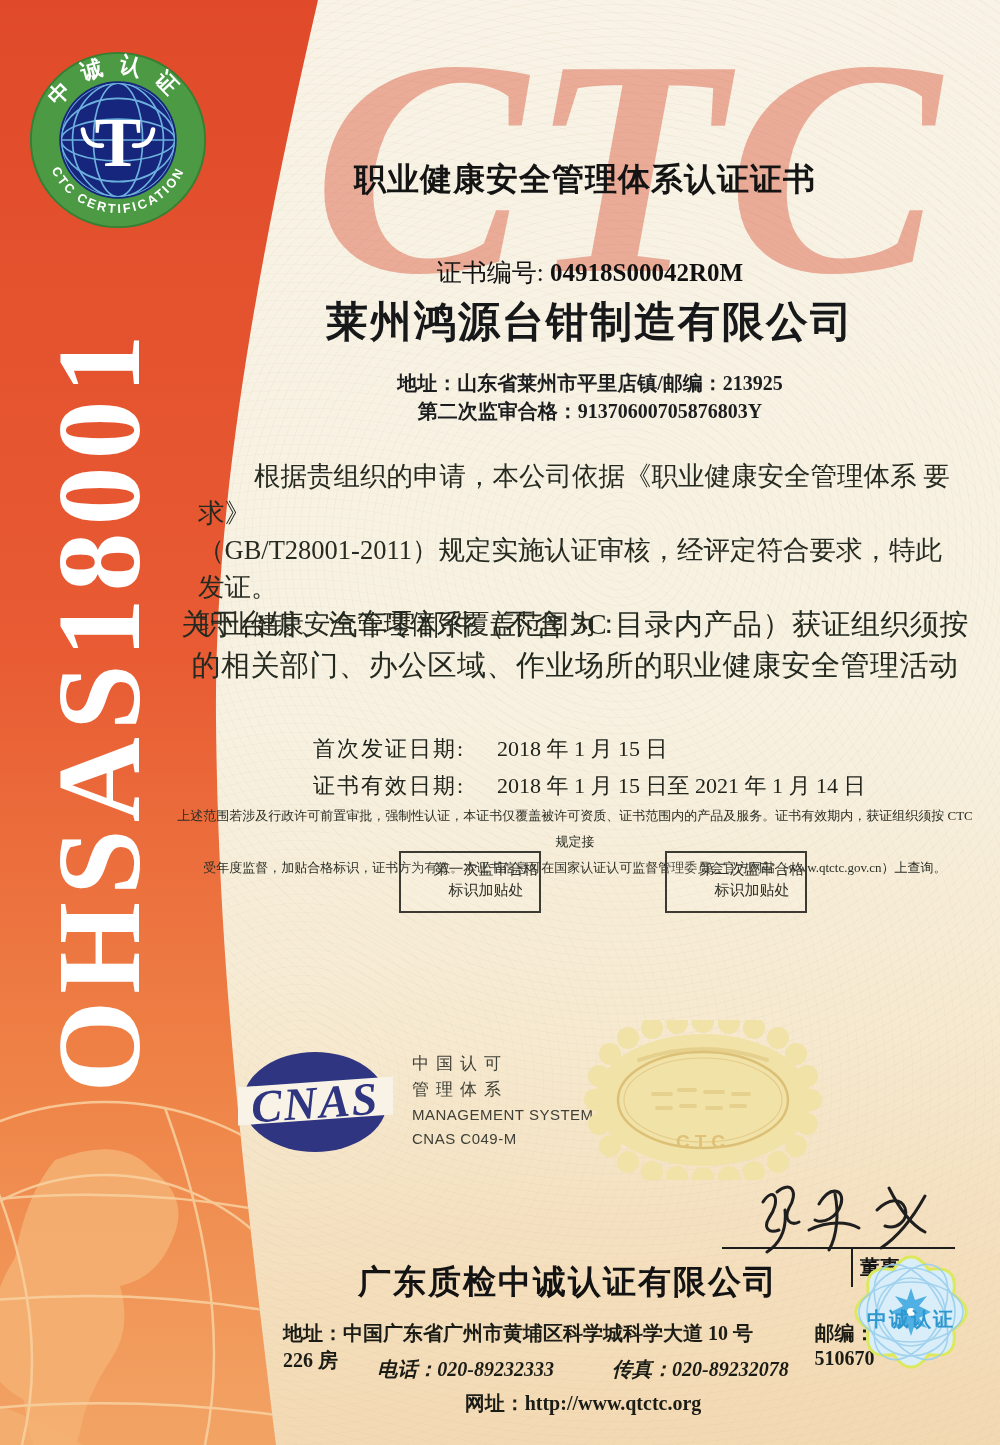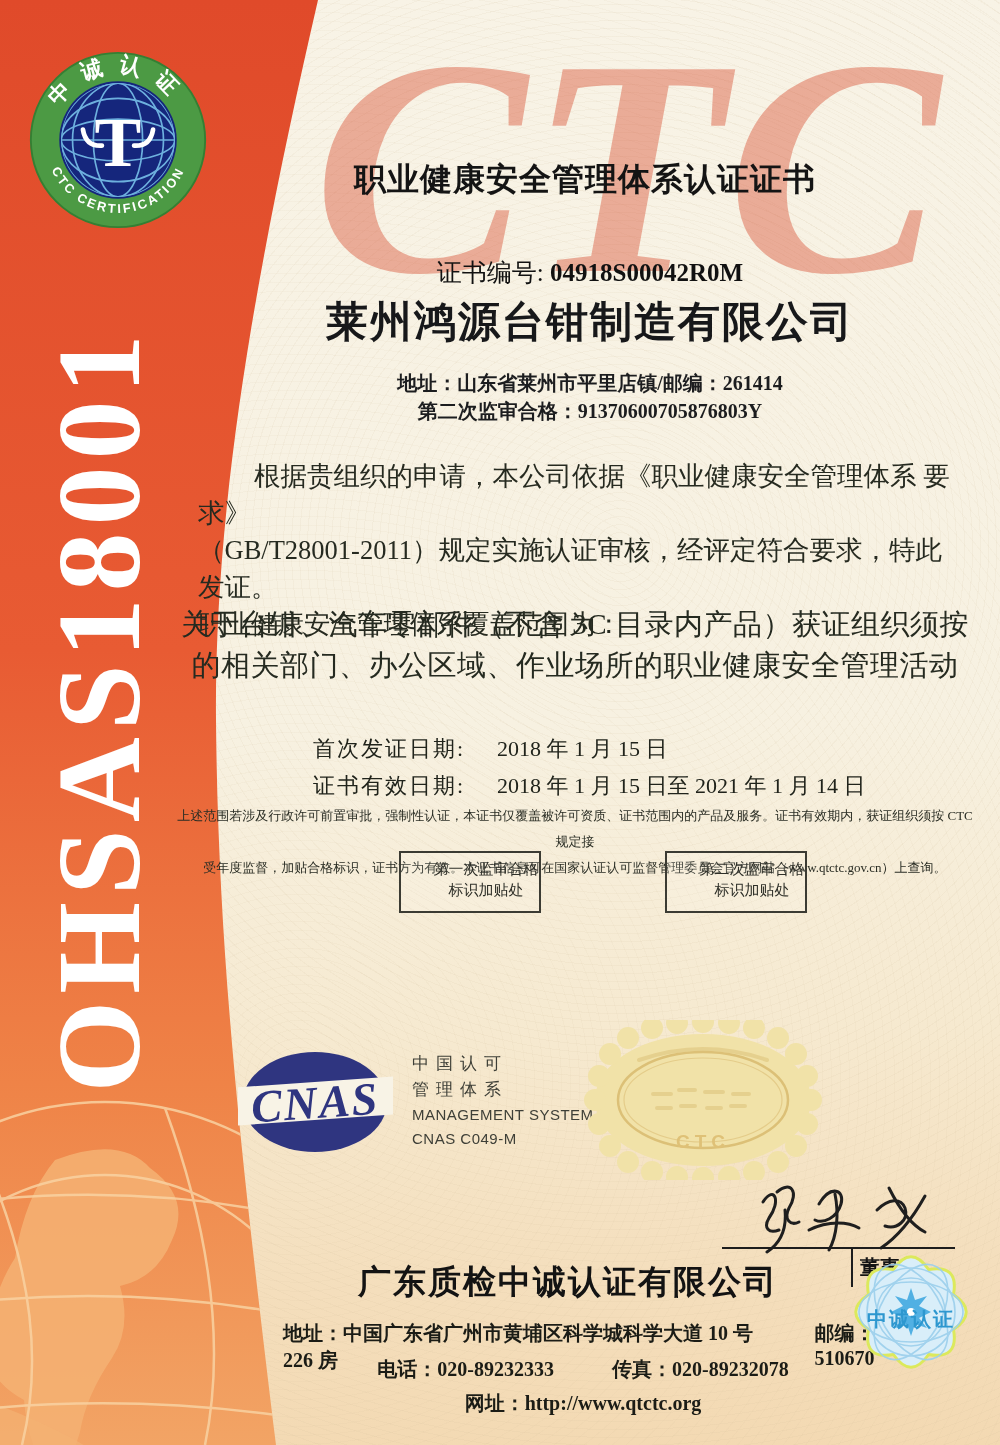--- a/index.html
+++ b/index.html
@@ -46,21 +46,21 @@
   .cnastext .zh{font-size:17px;letter-spacing:7px;line-height:26px;}
   .cnastext .en{font-size:15px;line-height:24px;letter-spacing:.5px;font-family:"Liberation Sans",sans-serif;}
   .sigline{left:722px;top:1247px;width:233px;height:2px;background:#1d1d1d;}
   .sigtick{left:851px;top:1247px;width:2px;height:40px;background:#1d1d1d;}
   .sigtitle{left:860px;top:1254px;font-size:20px;font-weight:bold;color:#141414;}
   .issuer{left:248px;top:1260px;width:640px;text-align:center;font-size:33px;font-weight:bold;
     letter-spacing:2px;color:#131313;}
   .f1{left:283px;top:1320px;width:640px;font-size:20px;font-weight:600;color:#1b1c16;display:flex;}
   .f1 .zip{margin-left:52px;}
   .f2{left:283px;top:1356px;width:600px;font-size:20px;font-weight:600;color:#1b1c16;
-      display:flex;justify-content:center;gap:58px;}
+      display:flex;justify-content:center;gap:58px;font-style:italic;}
   .f3{left:283px;top:1390px;width:600px;text-align:center;font-size:20px;font-weight:600;color:#1b1c16;}
 </style>
 </head>
 <body>
 
 <div id="cert">
 
   <svg class="abs" width="1000" height="1445" viewBox="0 0 1000 1445" style="left:0;top:0;z-index:2;">
     <defs>
       <linearGradient id="sbg" x1="0" y1="0" x2="0" y2="1">
@@ -124,21 +124,21 @@
     </text>
   </svg>
 
   <div class="abs content title">职业健康安全管理体系认证证书</div>
   <div class="abs content certno">
     <span>证书编号:</span>
     <b>04918S00042R0M</b>
   </div>
 
   <div class="abs content company">莱州鸿源台钳制造有限公司</div>
-  <div class="abs content addr1">地址：山东省莱州市平里店镇/邮编：261414</div>
+  <div class="abs content addr1">地址：山东省莱州市平里店镇/邮编：213925</div>
   <div class="abs content addr2">第二次监审合格：91370600705876803Y</div>
 
   <div class="abs content bodypar">
     <div class="l1">根据贵组织的申请，本公司依据《职业健康安全管理体系 要求》</div>
     <div>（GB/T28001-2011）规定实施认证审核，经评定符合要求，特此发证。</div>
     <div>职业健康安全管理体系覆盖范围为：</div>
   </div>
 
   <div class="abs content scope">
     <div>关于台钳、汽车零部件（不含 3C 目录内产品）获证组织须按</div>

